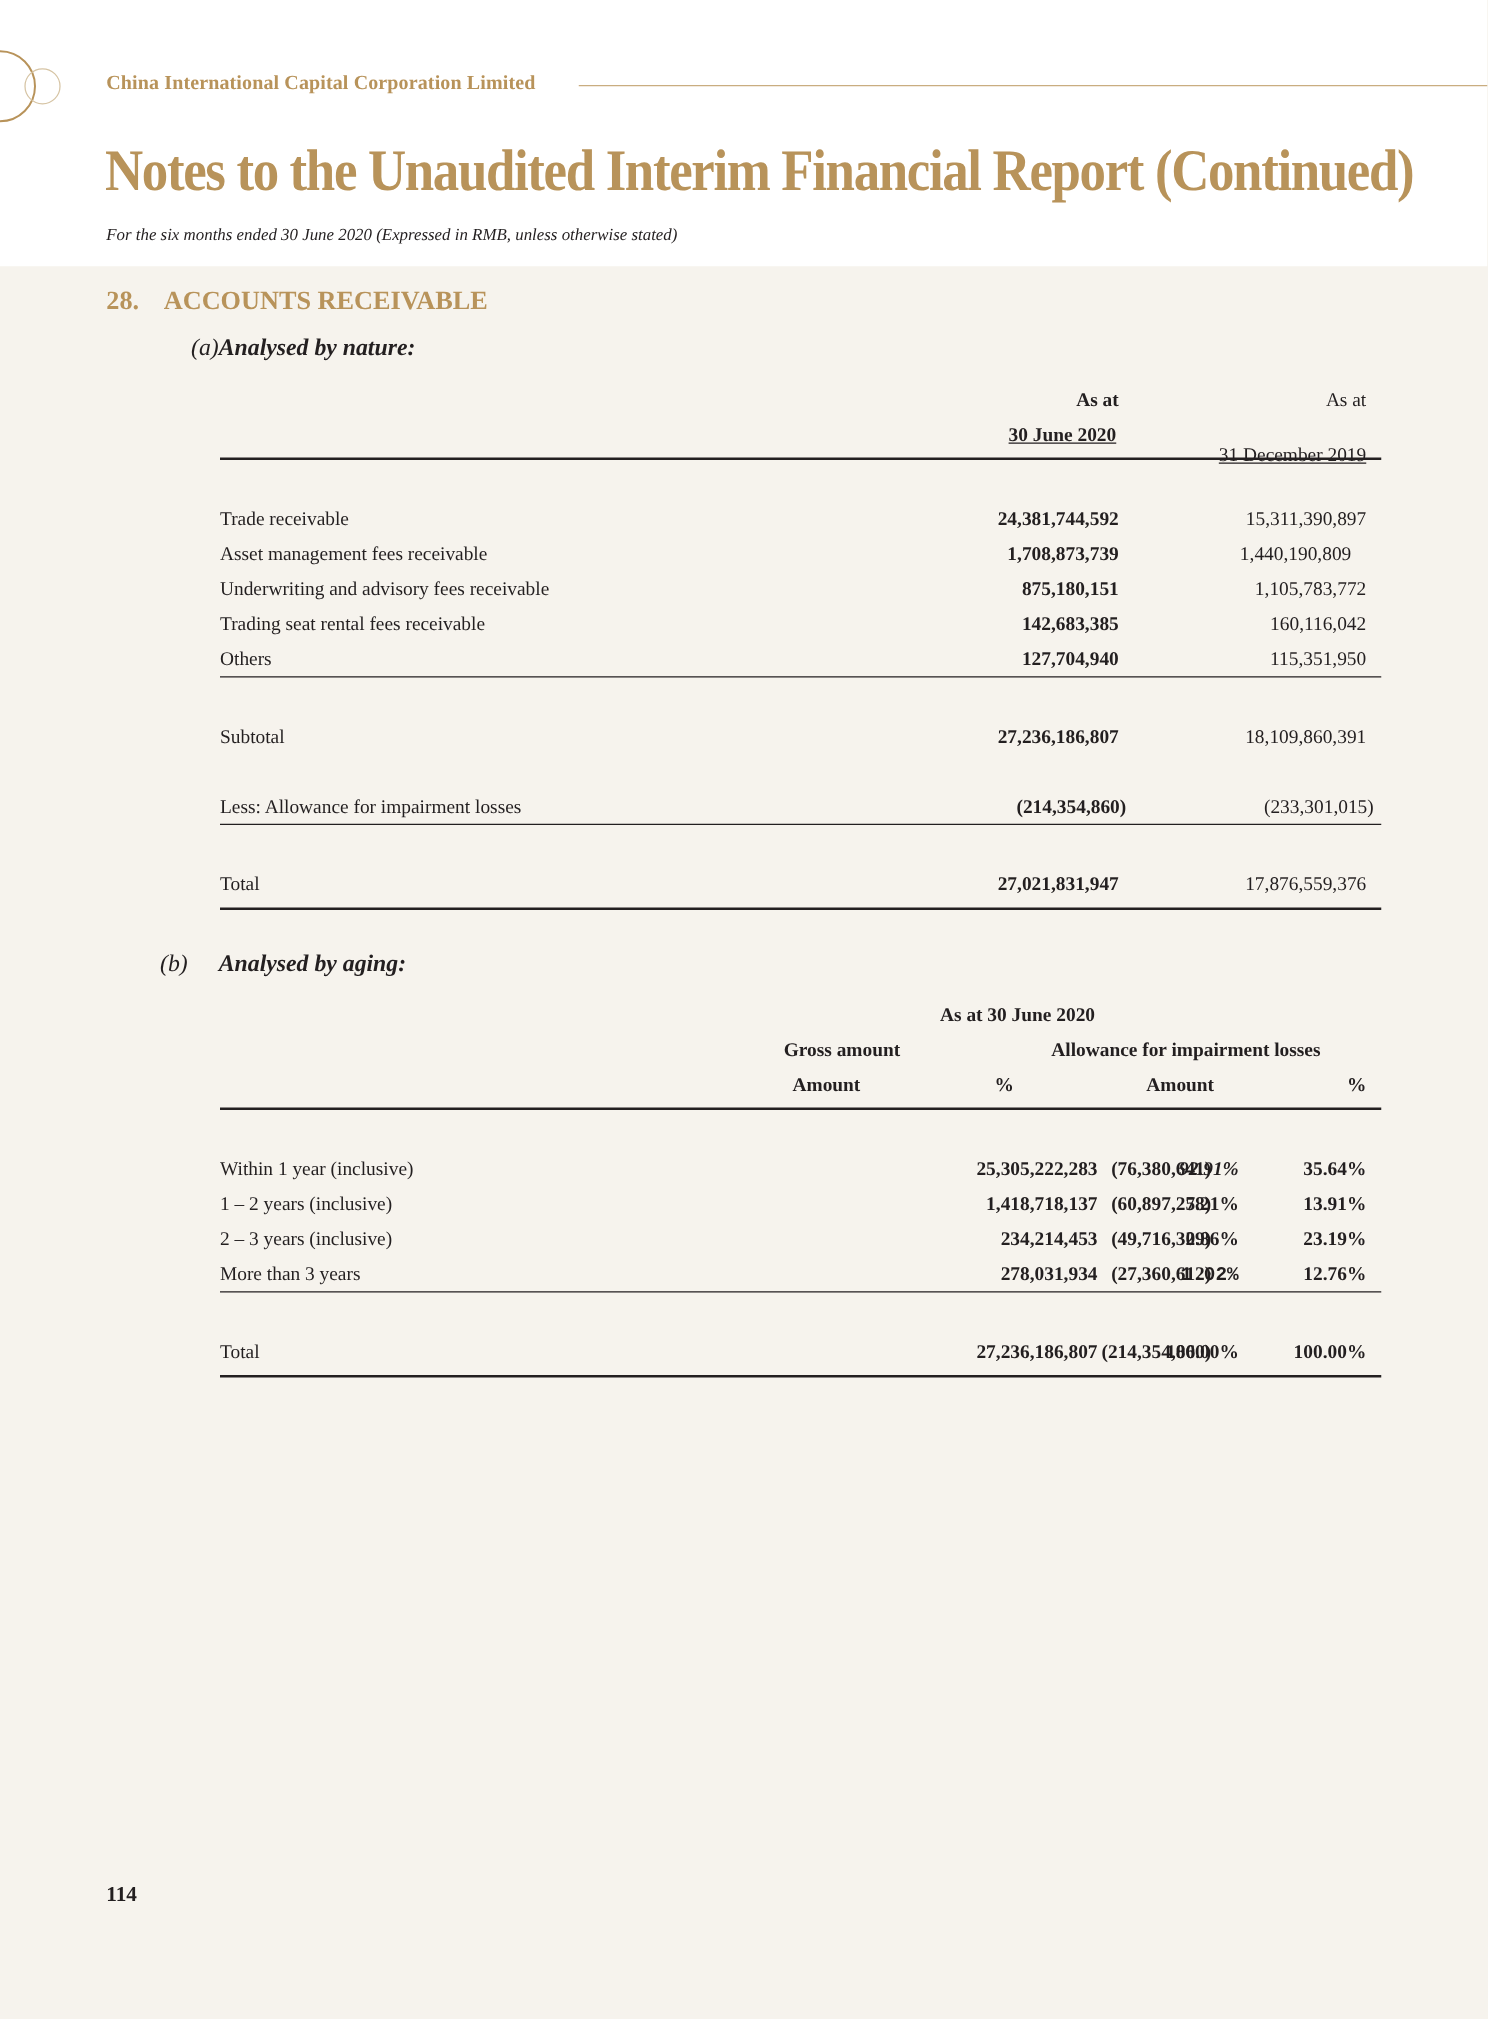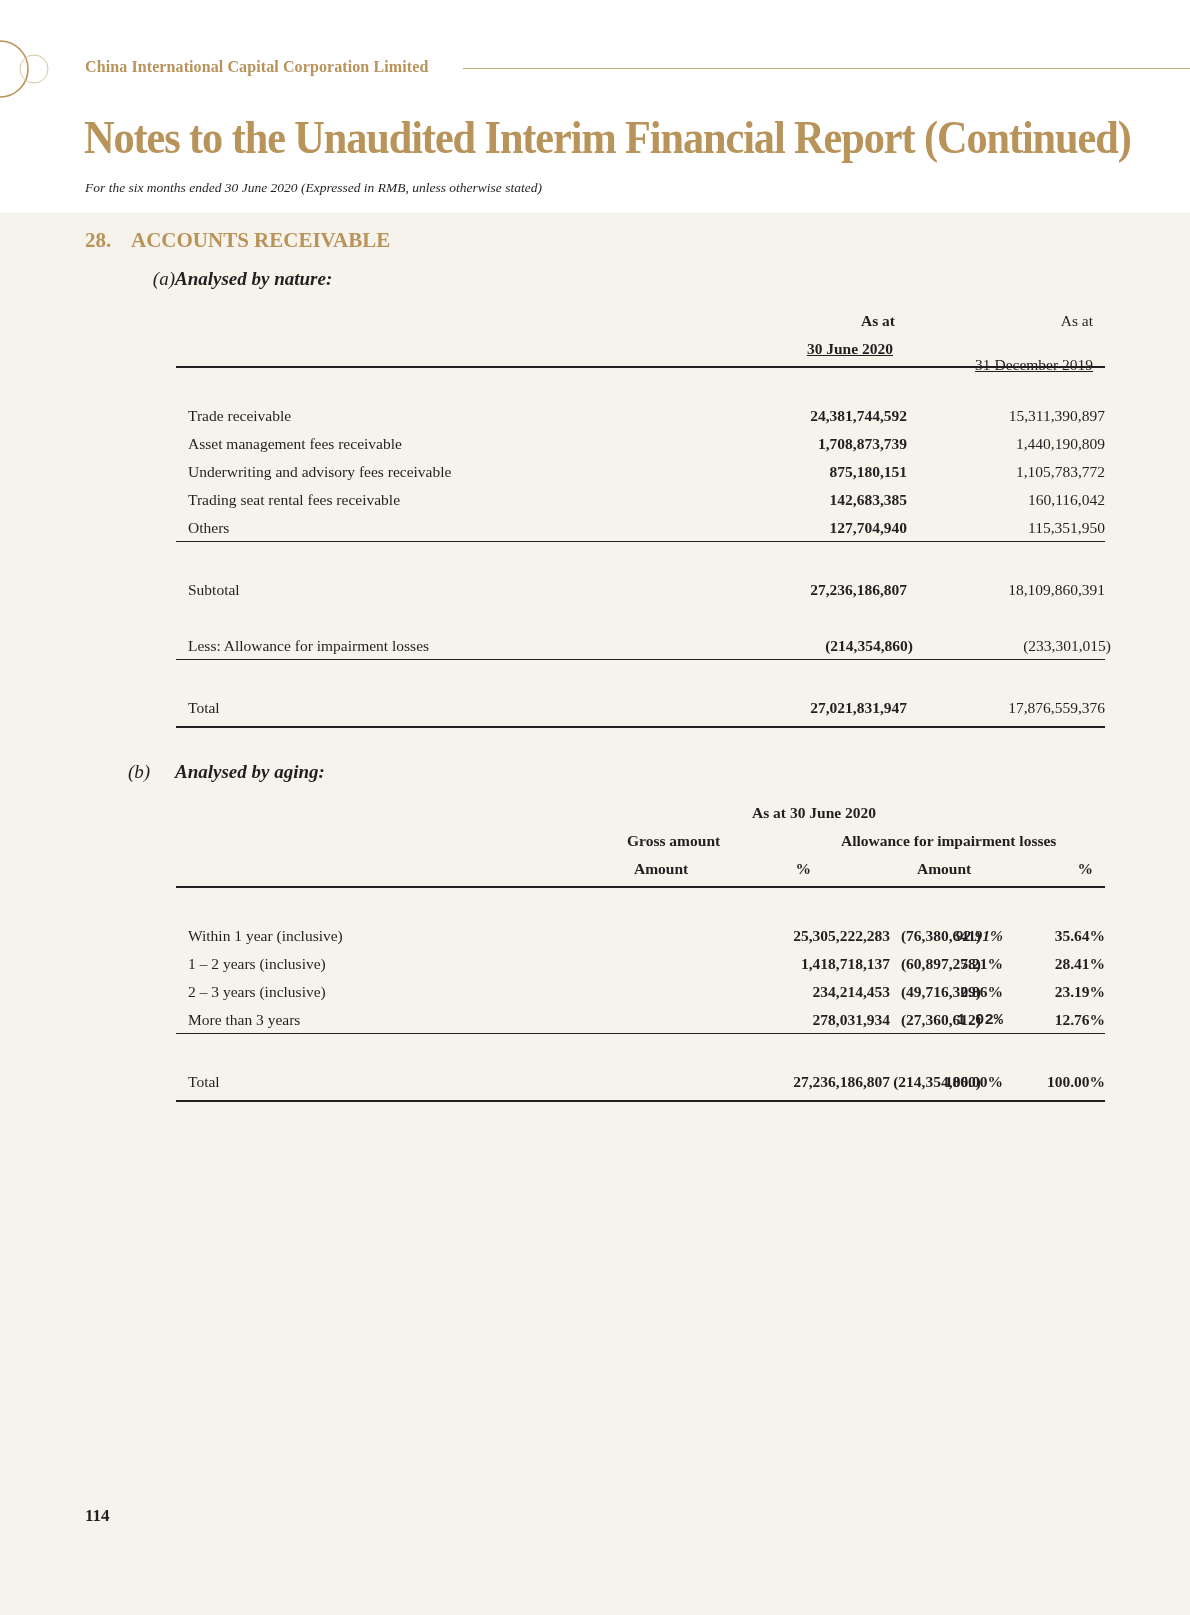--- a/index.html
+++ b/index.html
@@ -39,21 +39,21 @@
       position: absolute; left: 85px; top: 228px;
       font-size: 21px; font-weight: bold; color: #b8935a;
     }
     .section-heading .num { display: inline-block; width: 46px; }
     .sub-heading {
       position: absolute; left: 128px;
       font-size: 19px; font-weight: bold; font-style: italic; color: #231f20;
     }
     .sub-heading .lbl { display: inline-block; width: 47px; font-weight: normal; }
     .tbl { position: absolute; left: 176px; width: 929px; }
-    .row { position: absolute; left: 0; width: 929px; height: 22px; font-size: 15.5px; margin-left: 12px; }
+    .row { position: absolute; left: 0; width: 929px; height: 22px; font-size: 15.5px; }
     .row .label { position: absolute; left: 0; top: 0; white-space: nowrap; }
     .cell { position: absolute; top: 0; text-align: right; white-space: nowrap; }
     .bold { font-weight: bold; }
     .rule { position: absolute; height: 2px; background: #231f20; }
     .rule.thin { height: 1.3px; }
     .rule.thick { height: 2.4px; }
     .hcell { position: absolute; white-space: nowrap; font-size: 15.5px; }
     .page-number {
       position: absolute; left: 85px; top: 1506px;
       font-size: 17px; font-weight: bold; color: #231f20;
@@ -91,21 +91,21 @@
   <div class="rule" style="left:0; width:929px; top:366px;"></div>
 
   <div class="row" style="top:407px;">
     <span class="label">Trade receivable</span>
     <span class="cell bold" style="right:210px;">24,381,744,592</span>
     <span class="cell" style="right:12px;">15,311,390,897</span>
   </div>
   <div class="row" style="top:435px;">
     <span class="label">Asset management fees receivable</span>
     <span class="cell bold" style="right:210px;">1,708,873,739</span>
-    <span class="cell" style="right:12px;">1,440,190,809</span>
+    <span class="cell" style="right:24px;">1,440,190,809</span>
   </div>
   <div class="row" style="top:463px;">
     <span class="label">Underwriting and advisory fees receivable</span>
     <span class="cell bold" style="right:210px;">875,180,151</span>
     <span class="cell" style="right:12px;">1,105,783,772</span>
   </div>
   <div class="row" style="top:491px;">
     <span class="label">Trading seat rental fees receivable</span>
     <span class="cell bold" style="right:210px;">142,683,385</span>
     <span class="cell" style="right:12px;">160,116,042</span>
@@ -157,21 +157,21 @@
     <span class="cell bold" style="right:227px;">25,305,222,283</span>
     <span class="cell bold" style="right:294px; left:auto; margin-right:-180px;font-style:italic;">92.91%</span>
     <span class="cell bold" style="right:136px;">(76,380,641)</span>
     <span class="cell bold" style="right:12px;">35.64%</span>
   </div>
   <div class="row" style="top:955px;">
     <span class="label">1 – 2 years (inclusive)</span>
     <span class="cell bold" style="right:227px;">1,418,718,137</span>
     <span class="cell bold" style="right:294px; margin-right:-180px;">5.21%</span>
     <span class="cell bold" style="right:136px;">(60,897,278)</span>
-    <span class="cell bold" style="right:12px;">28.41%</span>
+    <span class="cell bold" style="right:12px;">13.91%</span>
   </div>
   <div class="row" style="top:983px;">
     <span class="label">2 – 3 years (inclusive)</span>
     <span class="cell bold" style="right:227px;">234,214,453</span>
     <span class="cell bold" style="right:294px; margin-right:-180px;">0.86%</span>
     <span class="cell bold" style="right:136px;">(49,716,329)</span>
     <span class="cell bold" style="right:12px;">23.19%</span>
   </div>
   <div class="row" style="top:1011px;">
     <span class="label">More than 3 years</span>

